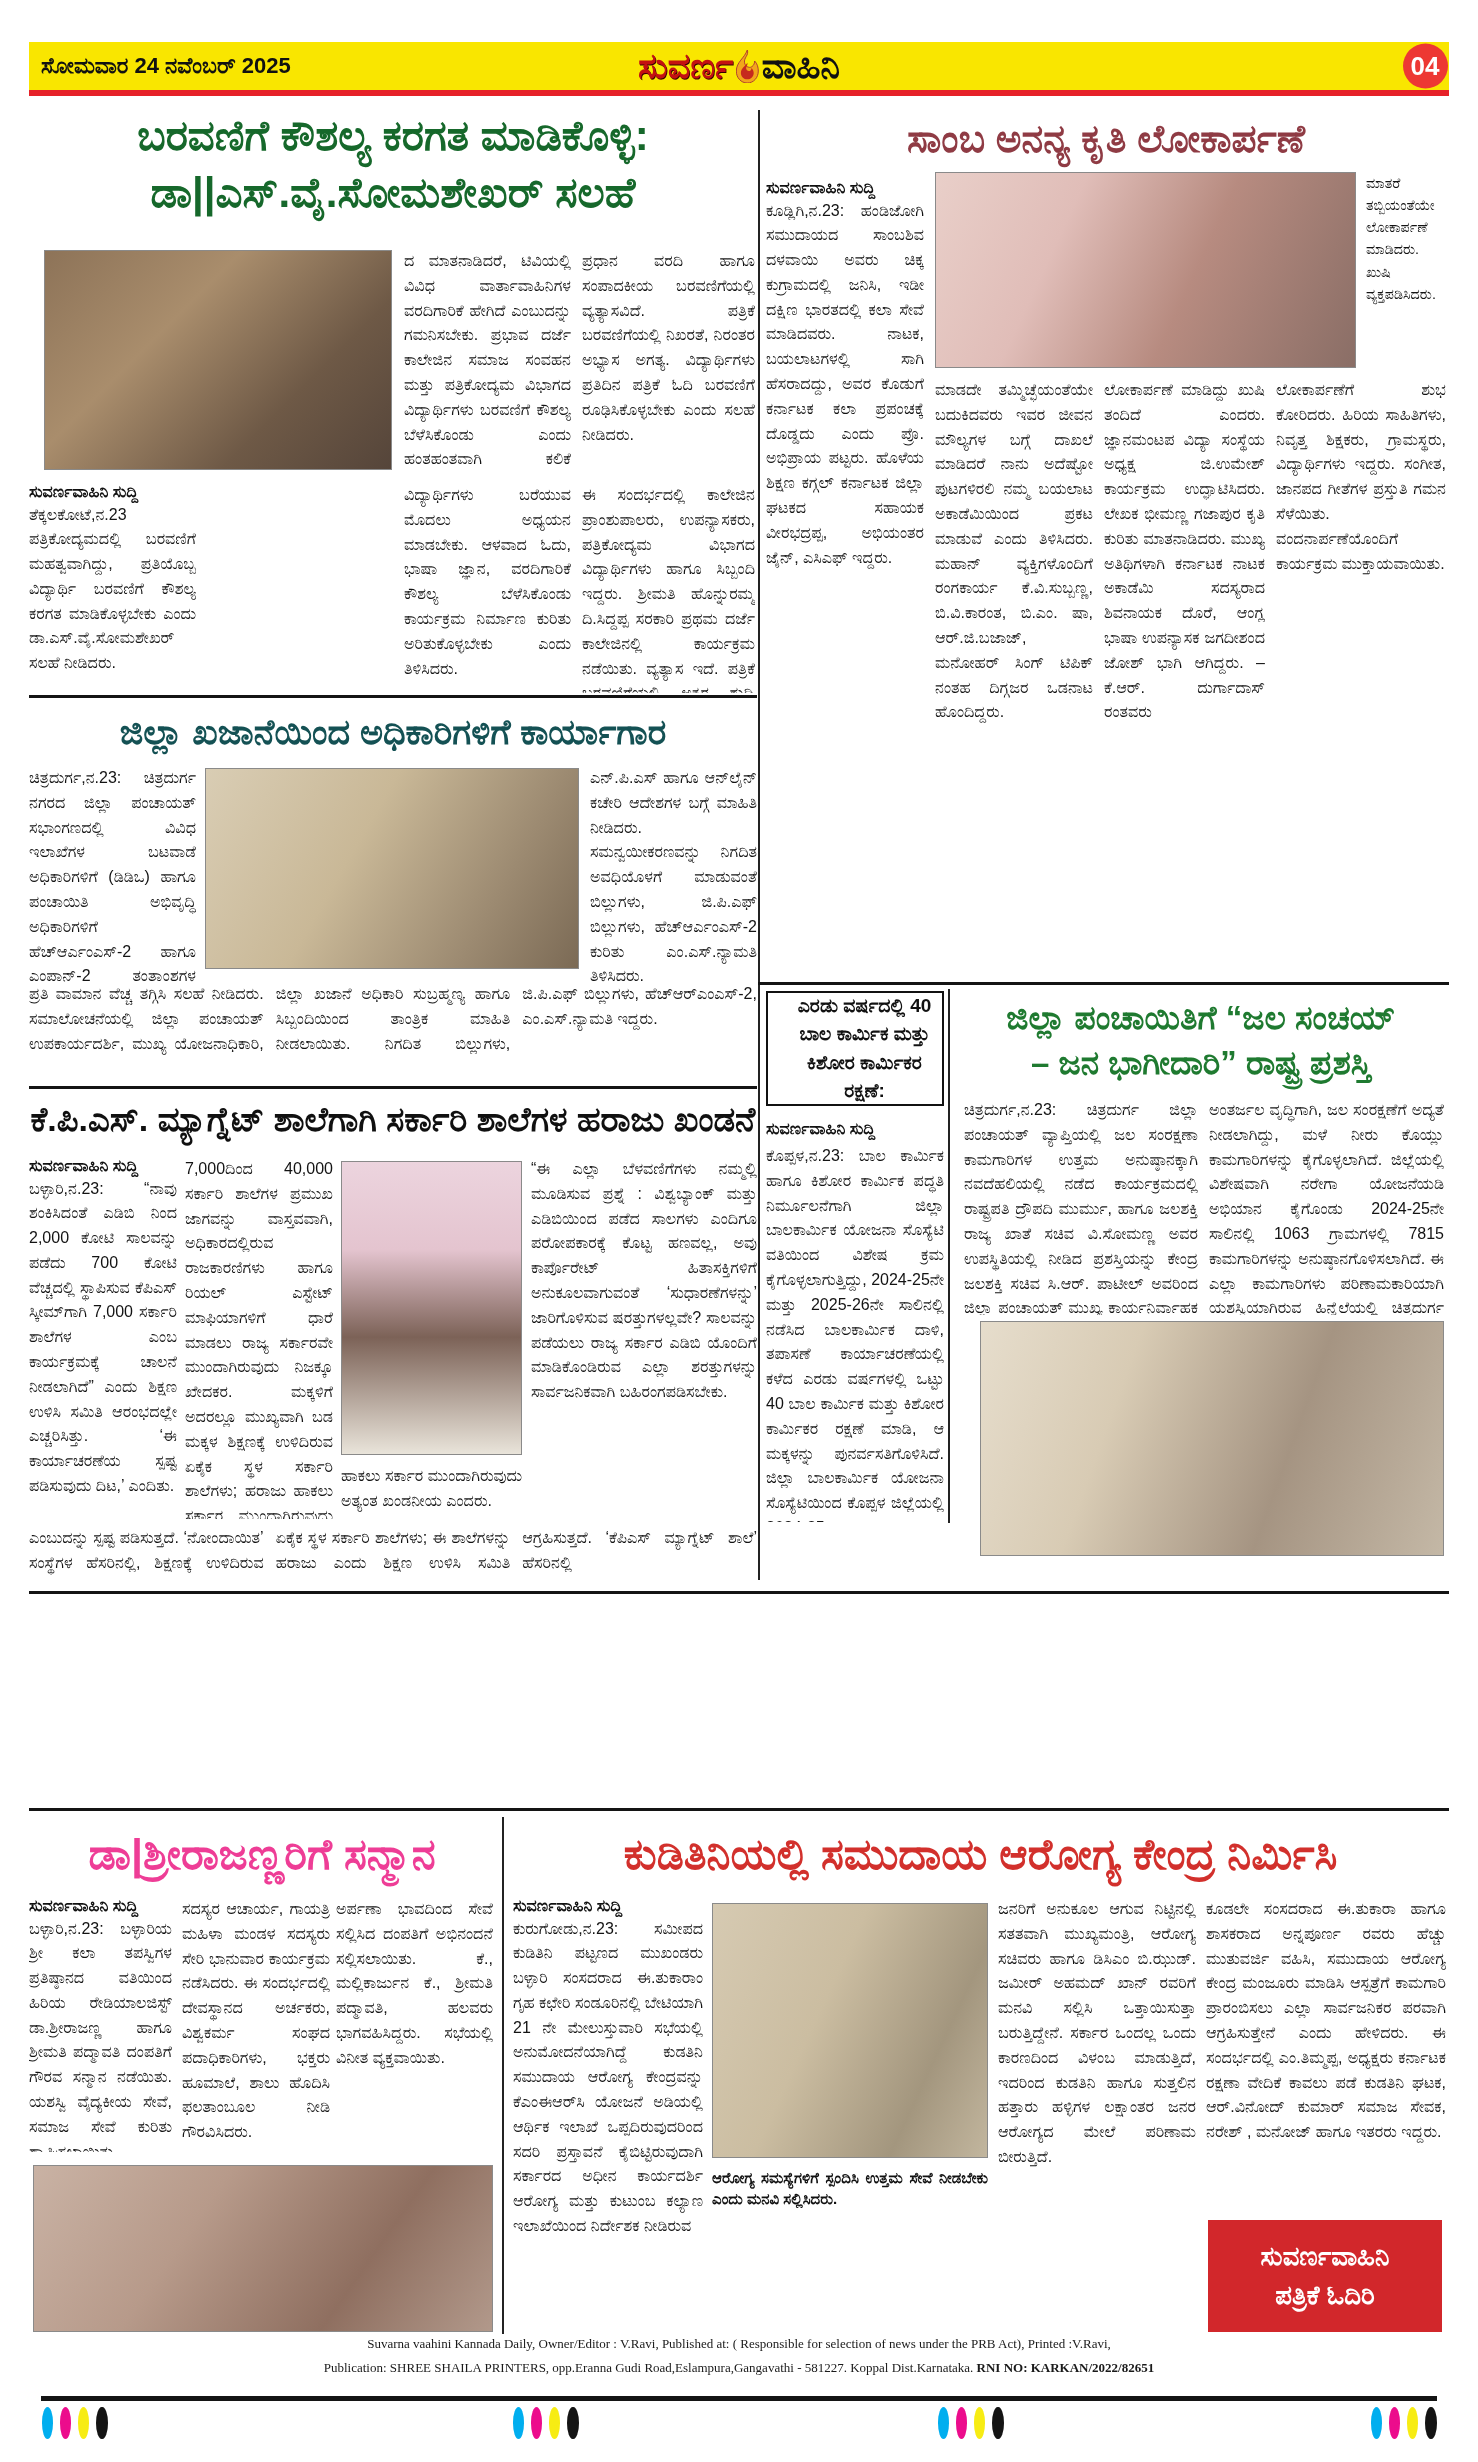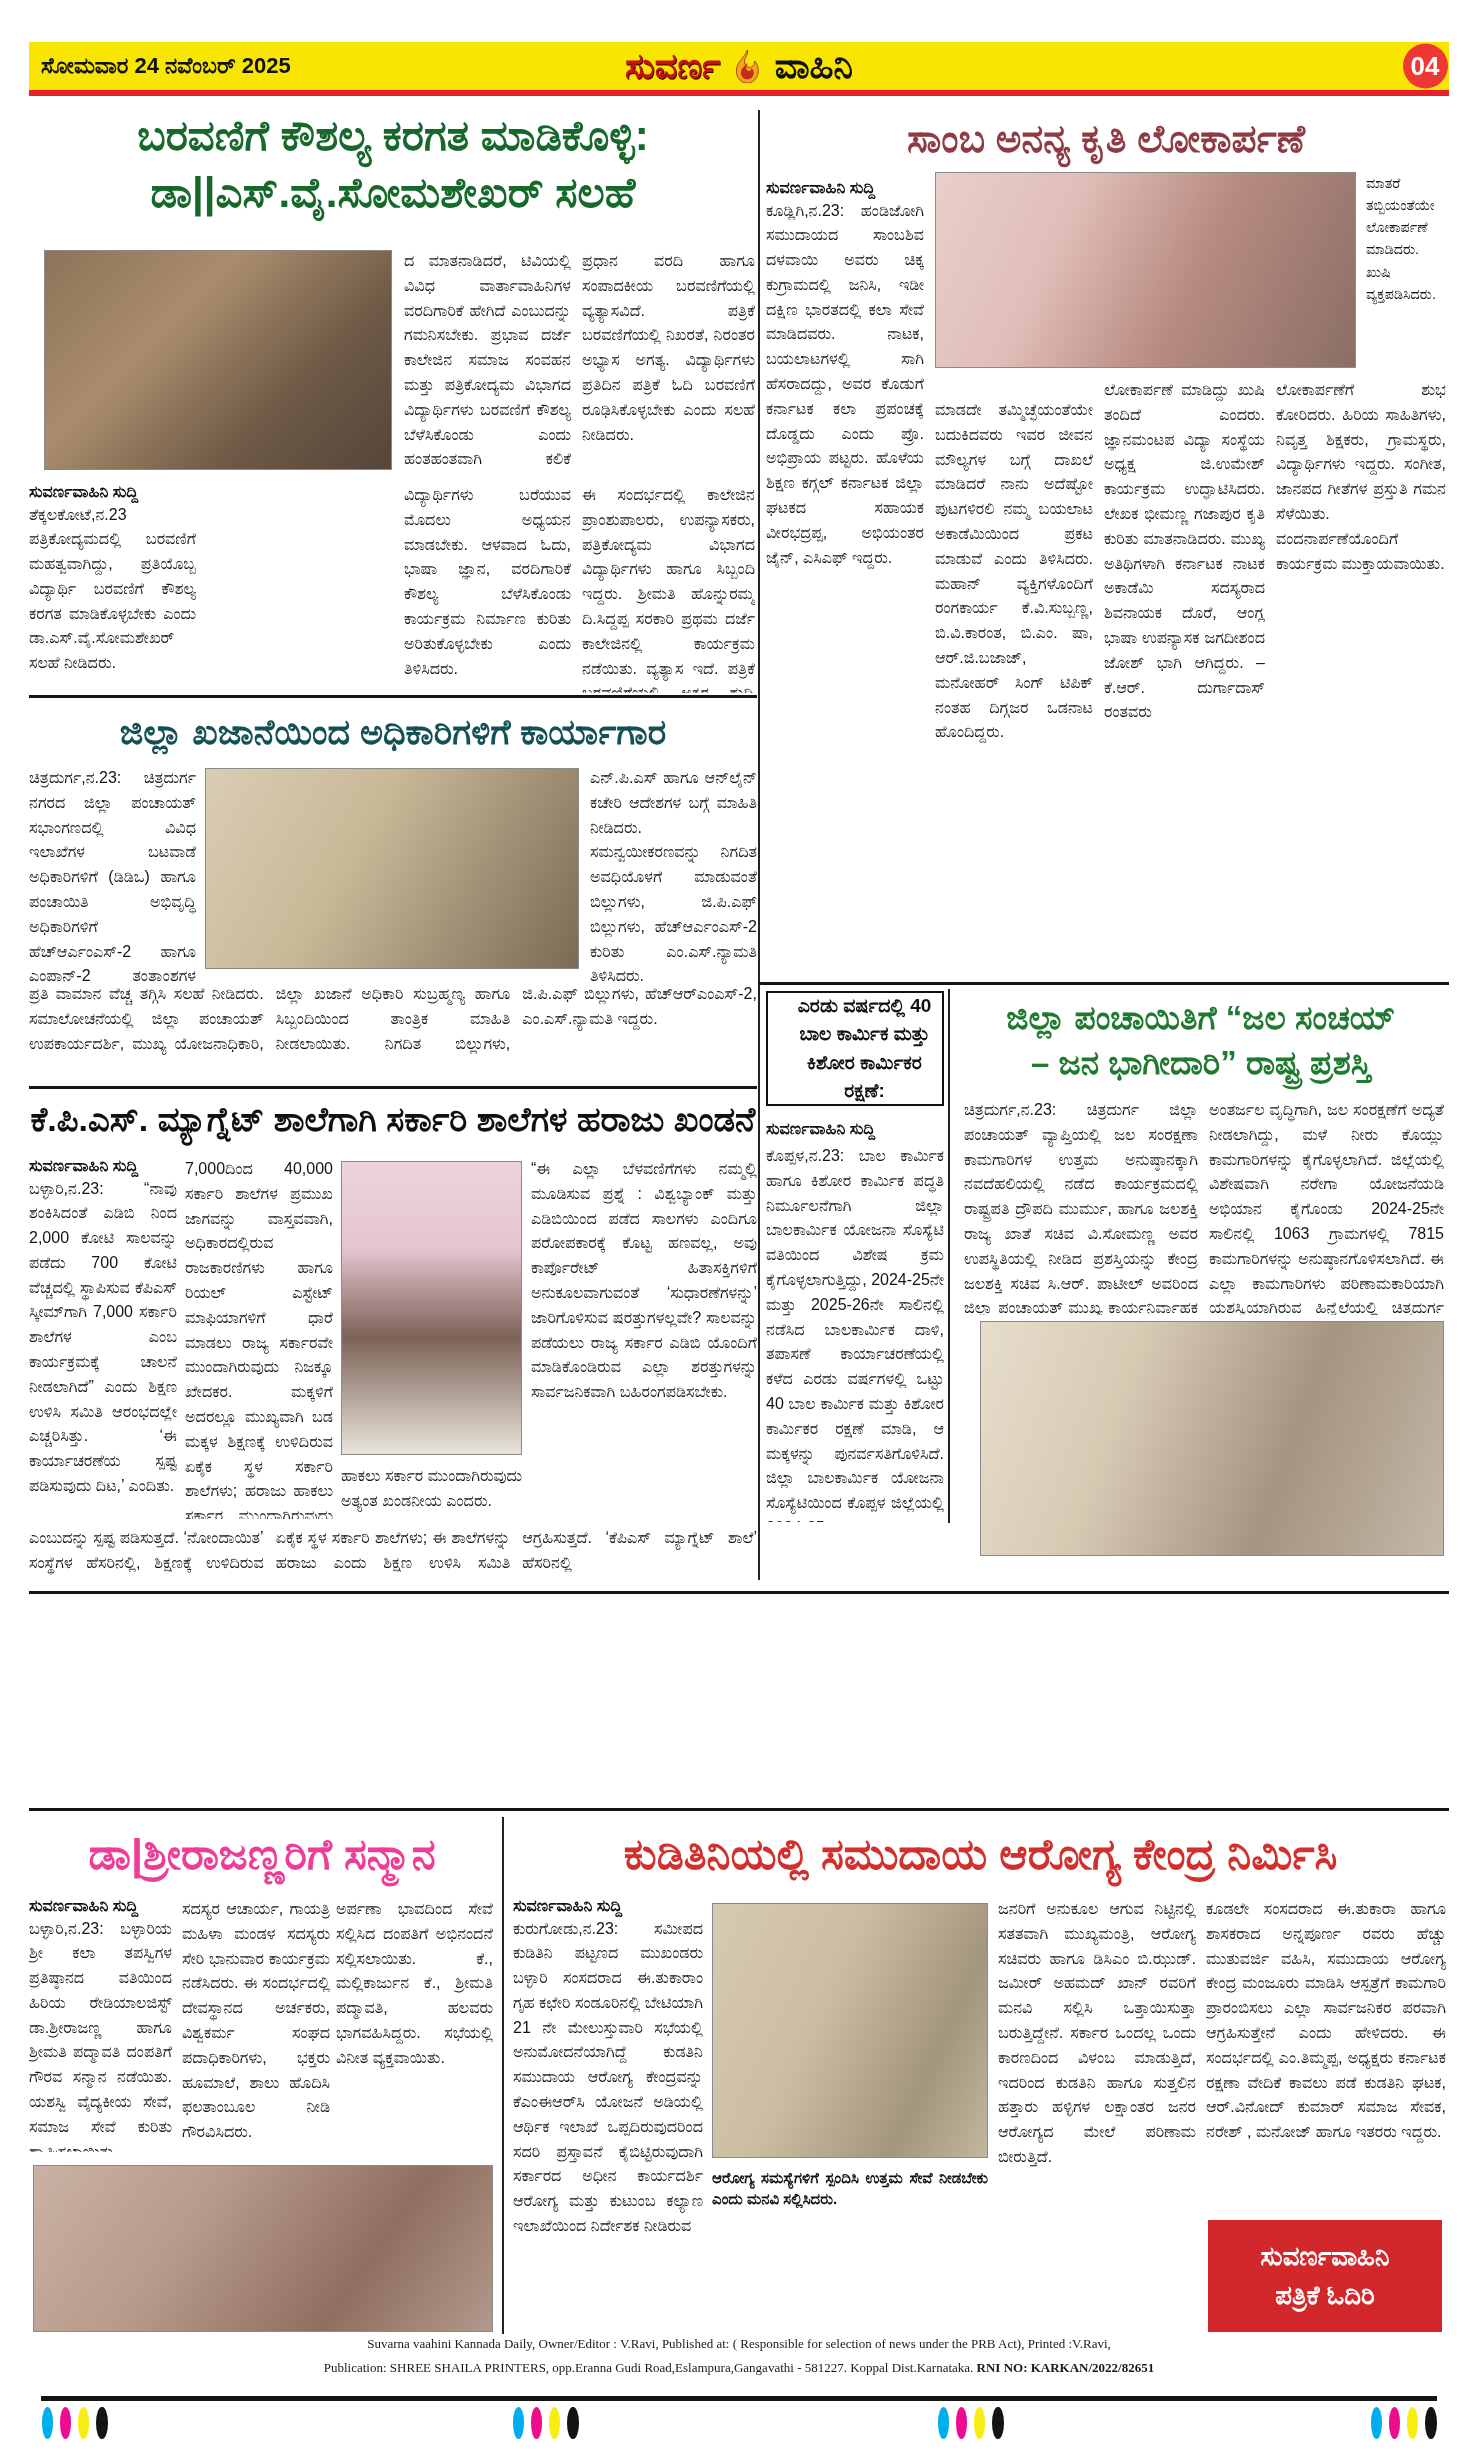--- a/index.html
+++ b/index.html
@@ -6,21 +6,21 @@
     --masthead_yellow:#F9E600; --masthead_red:#E62129; --page_circle_red:#ED3833;
     --headline_green:#16682B; --headline_maroon:#8F3B44; --headline_teal:#145154;
     --headline_pink:#EE3D96; --headline_red:#D2302C; --jal_green:#1F7A30; --readbox_red:#D2272B;
   }
   *{margin:0;padding:0;box-sizing:border-box;}
   body{background:#e8e8e8;font-family:"Liberation Sans","DejaVu Sans",sans-serif;}
   .page{position:relative;width:1478px;height:2462px;margin:0 auto;background:#ffffff;overflow:hidden;}
   .abs{position:absolute;}
   .masthead{background:var(--masthead_yellow);border-bottom:6.8px solid var(--masthead_red);display:flex;align-items:center;}
   .mast-date{font-size:22px;font-weight:bold;color:#111;padding-left:12px;letter-spacing:0;}
-  .mast-title{position:absolute;left:0;right:0;text-align:center;font-size:35px;font-weight:bold;display:flex;justify-content:center;align-items:center;gap:16px;}
+  .mast-title{position:absolute;left:0;right:0;text-align:center;font-size:35px;font-weight:bold;display:flex;justify-content:center;align-items:center;gap:3px;}
   .t-red{color:#c41111;text-shadow:0.8px 0.8px 0 #330000;}
   .t-black{color:#111;}
   .page-circle{position:absolute;right:1.5px;top:50%;transform:translateY(-50%);width:45px;height:45px;border-radius:50%;background:var(--page_circle_red);color:#fff;font-size:26px;font-weight:bold;display:flex;align-items:center;justify-content:center;}
   .hl{font-weight:bold;text-align:center;line-height:1.25;}
   .hl-a{color:var(--headline_green);font-size:42px;}
   .hl-b{color:var(--headline_maroon);font-size:39px;}
   .hl-c{color:var(--headline_teal);font-size:35px;}
   .hl-d{color:#101010;font-size:34px;}
   .hl-f{color:var(--jal_green);font-size:33px;}
   .hl-h{color:var(--headline_pink);font-size:43px;}
@@ -96,21 +96,21 @@
 
   <div class="abs vrule" style="left:758px;top:110px;height:1470px;"></div>
 
   <div class="abs hl hl-b" style="left:766px;top:115px;width:680px;">ಸಾಂಬ ಅನನ್ಯ ಕೃತಿ ಲೋಕಾರ್ಪಣೆ</div>
   <div class="abs" style="left:766px;top:179px;width:158px;height:798px;">
     <div class="src">ಸುವರ್ಣವಾಹಿನಿ ಸುದ್ದಿ</div>
     <div class="col" style="height:772px;overflow:hidden;">ಕೂಡ್ಲಿಗಿ,ನ.23: ಹಂಡಿಜೋಗಿ ಸಮುದಾಯದ ಸಾಂಬಶಿವ ದಳವಾಯಿ ಅವರು ಚಿಕ್ಕ ಕುಗ್ರಾಮದಲ್ಲಿ ಜನಿಸಿ, ಇಡೀ ದಕ್ಷಿಣ ಭಾರತದಲ್ಲಿ ಕಲಾ ಸೇವೆ ಮಾಡಿದವರು. ನಾಟಕ, ಬಯಲಾಟಗಳಲ್ಲಿ ಸಾಗಿ ಹೆಸರಾದದ್ದು, ಅವರ ಕೊಡುಗೆ ಕರ್ನಾಟಕ ಕಲಾ ಪ್ರಪಂಚಕ್ಕೆ ದೊಡ್ಡದು ಎಂದು ಪ್ರೊ. ಅಭಿಪ್ರಾಯ ಪಟ್ಟರು. ಹೊಳೆಯ ಶಿಕ್ಷಣ ಕಗ್ಗಲ್ ಕರ್ನಾಟಕ ಜಿಲ್ಲಾ ಘಟಕದ ಸಹಾಯಕ ವೀರಭದ್ರಪ್ಪ, ಅಭಿಯಂತರ ಜೈನ್, ಎಸಿಎಫ್ ಇದ್ದರು.</div>
   </div>
   <div class="abs photo" style="left:935px;top:172px;width:421px;height:196px;background:linear-gradient(115deg,#e9cfc9 0%,#e0bdb8 30%,#b78b80 60%,#8a6e66 100%);"></div>
   <div class="abs col col-sm" style="left:1366px;top:172px;width:80px;height:196px;">ಮಾತರೆ ತಬ್ಬಿಯಂತೆಯೇ ಲೋಕಾರ್ಪಣೆ ಮಾಡಿದರು. ಖುಷಿ ವ್ಯಕ್ತಪಡಿಸಿದರು.</div>
-  <div class="abs col" style="left:935px;top:378px;width:158px;height:599px;margin-top:20px;">ಮಾಡದೇ ತಮ್ಮಿಚ್ಛೆಯಂತೆಯೇ ಬದುಕಿದವರು ಇವರ ಜೀವನ ಮೌಲ್ಯಗಳ ಬಗ್ಗೆ ದಾಖಲೆ ಮಾಡಿದರೆ ನಾನು ಅದೆಷ್ಟೋ ಪುಟಗಳಿರಲಿ ನಮ್ಮ ಬಯಲಾಟ ಅಕಾಡೆಮಿಯಿಂದ ಪ್ರಕಟ ಮಾಡುವೆ ಎಂದು ತಿಳಿಸಿದರು. ಮಹಾನ್ ವ್ಯಕ್ತಿಗಳೊಂದಿಗೆ ರಂಗಕಾರ್ಯ ಕೆ.ವಿ.ಸುಬ್ಬಣ್ಣ, ಬಿ.ವಿ.ಕಾರಂತ, ಬಿ.ಎಂ. ಷಾ, ಆರ್.ಜಿ.ಬಜಾಜ್, ಮನೋಹರ್ ಸಿಂಗ್ ಟಿಪಿಕ್ ನಂತಹ ದಿಗ್ಗಜರ ಒಡನಾಟ ಹೊಂದಿದ್ದರು.</div>
+  <div class="abs col" style="left:935px;top:378px;width:158px;height:599px;">ಮಾಡದೇ ತಮ್ಮಿಚ್ಛೆಯಂತೆಯೇ ಬದುಕಿದವರು ಇವರ ಜೀವನ ಮೌಲ್ಯಗಳ ಬಗ್ಗೆ ದಾಖಲೆ ಮಾಡಿದರೆ ನಾನು ಅದೆಷ್ಟೋ ಪುಟಗಳಿರಲಿ ನಮ್ಮ ಬಯಲಾಟ ಅಕಾಡೆಮಿಯಿಂದ ಪ್ರಕಟ ಮಾಡುವೆ ಎಂದು ತಿಳಿಸಿದರು. ಮಹಾನ್ ವ್ಯಕ್ತಿಗಳೊಂದಿಗೆ ರಂಗಕಾರ್ಯ ಕೆ.ವಿ.ಸುಬ್ಬಣ್ಣ, ಬಿ.ವಿ.ಕಾರಂತ, ಬಿ.ಎಂ. ಷಾ, ಆರ್.ಜಿ.ಬಜಾಜ್, ಮನೋಹರ್ ಸಿಂಗ್ ಟಿಪಿಕ್ ನಂತಹ ದಿಗ್ಗಜರ ಒಡನಾಟ ಹೊಂದಿದ್ದರು.</div>
   <div class="abs col" style="left:1104px;top:378px;width:161px;height:599px;">ಲೋಕಾರ್ಪಣೆ ಮಾಡಿದ್ದು ಖುಷಿ ತಂದಿದೆ ಎಂದರು. ಜ್ಞಾನಮಂಟಪ ವಿದ್ಯಾ ಸಂಸ್ಥೆಯ ಅಧ್ಯಕ್ಷ ಜಿ.ಉಮೇಶ್ ಕಾರ್ಯಕ್ರಮ ಉದ್ಘಾಟಿಸಿದರು. ಲೇಖಕ ಭೀಮಣ್ಣ ಗಜಾಪುರ ಕೃತಿ ಕುರಿತು ಮಾತನಾಡಿದರು. ಮುಖ್ಯ ಅತಿಥಿಗಳಾಗಿ ಕರ್ನಾಟಕ ನಾಟಕ ಅಕಾಡೆಮಿ ಸದಸ್ಯರಾದ ಶಿವನಾಯಕ ದೊರೆ, ಆಂಗ್ಲ ಭಾಷಾ ಉಪನ್ಯಾಸಕ ಜಗದೀಶಂದ ಜೋಶ್ ಭಾಗಿ ಆಗಿದ್ದರು. – ಕೆ.ಆರ್. ದುರ್ಗಾದಾಸ್ ರಂತವರು</div>
   <div class="abs col" style="left:1276px;top:378px;width:170px;height:599px;">ಲೋಕಾರ್ಪಣೆಗೆ ಶುಭ ಕೋರಿದರು. ಹಿರಿಯ ಸಾಹಿತಿಗಳು, ನಿವೃತ್ತ ಶಿಕ್ಷಕರು, ಗ್ರಾಮಸ್ಥರು, ವಿದ್ಯಾರ್ಥಿಗಳು ಇದ್ದರು. ಸಂಗೀತ, ಜಾನಪದ ಗೀತೆಗಳ ಪ್ರಸ್ತುತಿ ಗಮನ ಸೆಳೆಯಿತು. ವಂದನಾರ್ಪಣೆಯೊಂದಿಗೆ ಕಾರ್ಯಕ್ರಮ ಮುಕ್ತಾಯವಾಯಿತು.</div>
 
   <div class="abs hrule" style="left:758px;top:982px;width:691px;"></div>
 
   <div class="abs subhead-box" style="left:766px;top:991px;width:178px;height:115px;padding-left:25px;">ಎರಡು ವರ್ಷದಲ್ಲಿ 40 ಬಾಲ ಕಾರ್ಮಿಕ ಮತ್ತು ಕಿಶೋರ ಕಾರ್ಮಿಕರ ರಕ್ಷಣೆ:</div>
   <div class="abs src" style="left:766px;top:1120px;width:178px;">ಸುವರ್ಣವಾಹಿನಿ ಸುದ್ದಿ</div>
   <div class="abs col" style="left:766px;top:1144px;width:178px;height:378px;">ಕೊಪ್ಪಳ,ನ.23: ಬಾಲ ಕಾರ್ಮಿಕ ಹಾಗೂ ಕಿಶೋರ ಕಾರ್ಮಿಕ ಪದ್ಧತಿ ನಿರ್ಮೂಲನೆಗಾಗಿ ಜಿಲ್ಲಾ ಬಾಲಕಾರ್ಮಿಕ ಯೋಜನಾ ಸೊಸ್ಯೆಟಿ ವತಿಯಿಂದ ವಿಶೇಷ ಕ್ರಮ ಕೈಗೊಳ್ಳಲಾಗುತ್ತಿದ್ದು, 2024-25ನೇ ಮತ್ತು 2025-26ನೇ ಸಾಲಿನಲ್ಲಿ ನಡೆಸಿದ ಬಾಲಕಾರ್ಮಿಕ ದಾಳಿ, ತಪಾಸಣೆ ಕಾರ್ಯಾಚರಣೆಯಲ್ಲಿ ಕಳೆದ ಎರಡು ವರ್ಷಗಳಲ್ಲಿ ಒಟ್ಟು 40 ಬಾಲ ಕಾರ್ಮಿಕ ಮತ್ತು ಕಿಶೋರ ಕಾರ್ಮಿಕರ ರಕ್ಷಣೆ ಮಾಡಿ, ಆ ಮಕ್ಕಳನ್ನು ಪುನರ್ವಸತಿಗೊಳಿಸಿದೆ. ಜಿಲ್ಲಾ ಬಾಲಕಾರ್ಮಿಕ ಯೋಜನಾ ಸೊಸ್ಯೆಟಿಯಿಂದ ಕೊಪ್ಪಳ ಜಿಲ್ಲೆಯಲ್ಲಿ 2024-25ನೇ ಸಾಲಿನಲ್ಲಿ ಜಿಲ್ಲಾ ಹಾಗೂ ತಾಲೂಕು ಮಟ್ಟದಲ್ಲಿ ವಿವಿಧ ಇಲಾಖೆಯ ಅಧಿಕಾರಿಗಳನ್ನೊಳಗೊಂಡ ಟಾಸ್ಕ್ ಫೋರ್ಸ್</div>
 
   <div class="abs vrule" style="left:948px;top:989px;height:534px;"></div>

